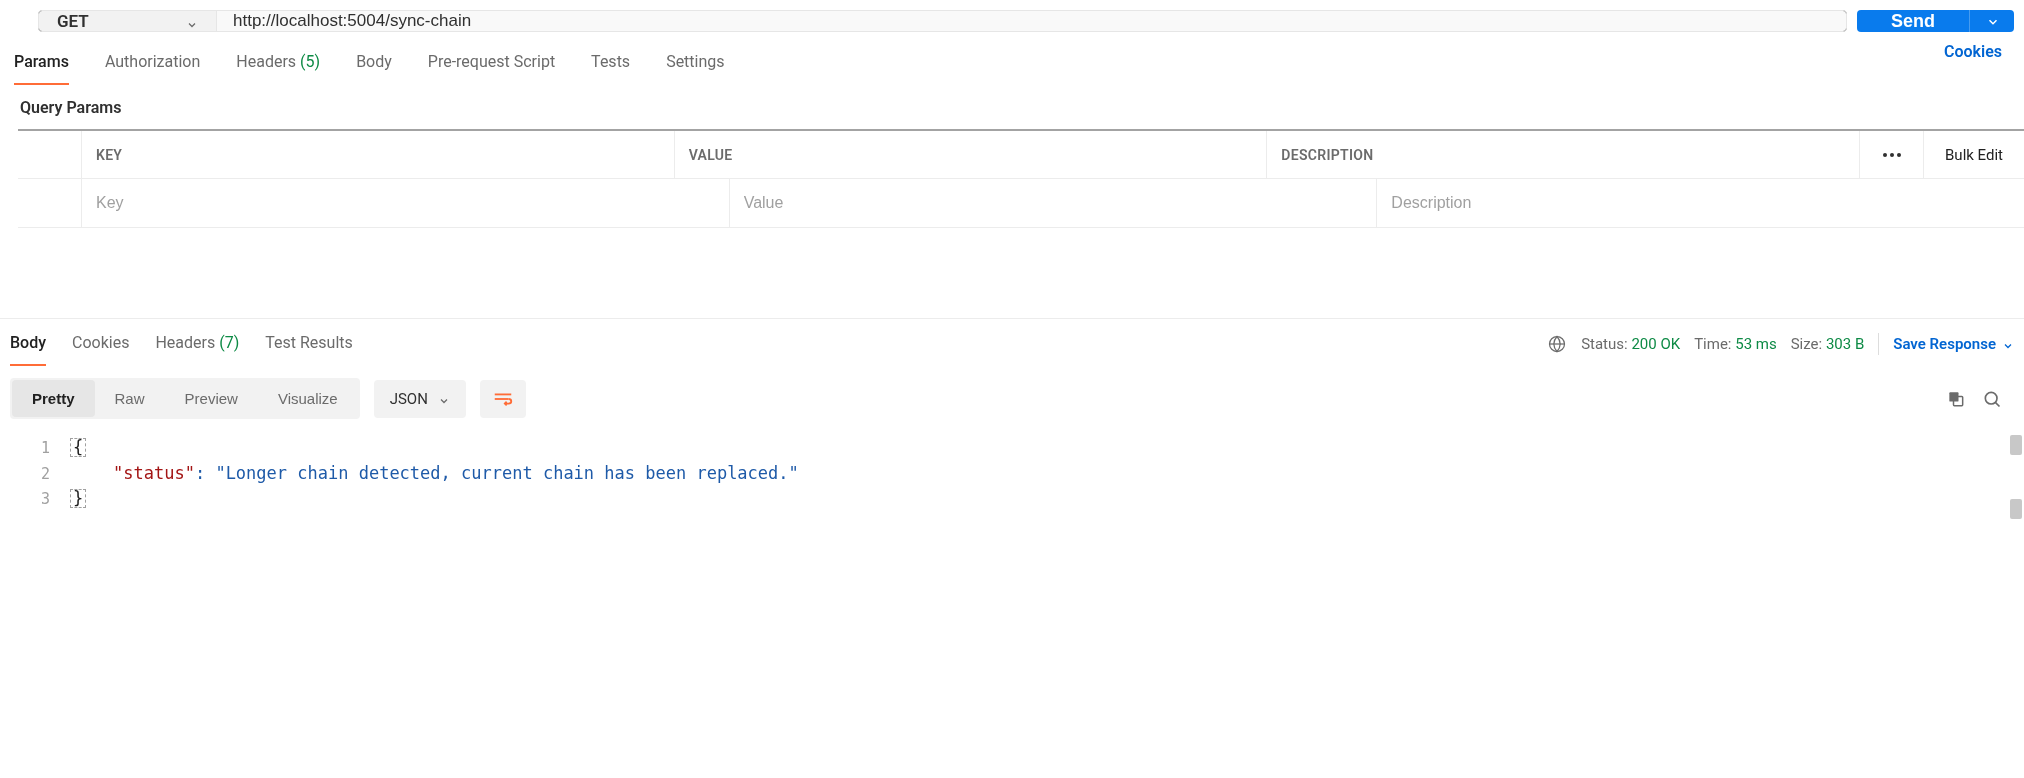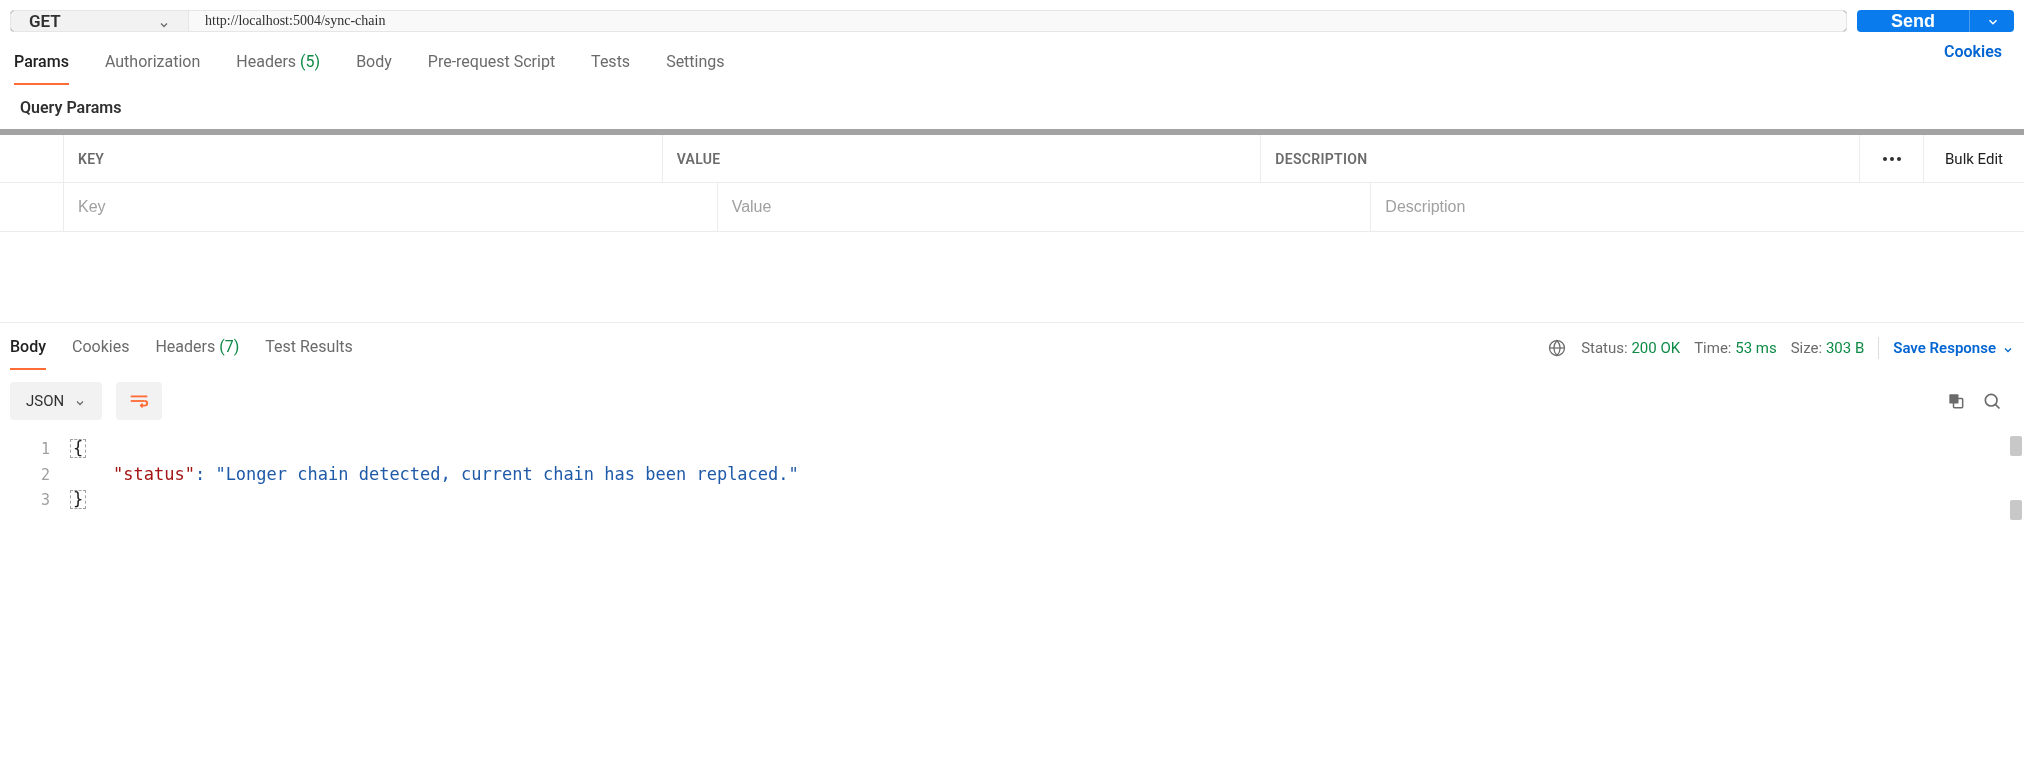--- a/index.html
+++ b/index.html
@@ -16,20 +16,21 @@
       padding: 10px 10px;
       gap: 10px;
     }
     .url-group {
       display: flex;
       flex: 1;
       border: 1px solid #e6e6e6;
       border-radius: 4px;
       overflow: hidden;
       background: #000000;
+      margin-left: 28px;
     }
     .method-select {
       width: 178px;
       display: flex;
       align-items: center;
       justify-content: space-between;
       padding: 0 18px;
       background: #f2f2f2;
       border-right: 1px solid #e6e6e6;
       cursor: pointer;
@@ -41,23 +42,22 @@
       width: 12px; height: 12px;
       display: inline-block;
     }
     .chevron-down svg { stroke: #6b6b6b; }
     .url-input {
       flex: 1;
       border: none;
       outline: none;
       background: #f9f9f9;
       padding: 0 16px;
-      font-size: 14px;
+      font-size: 17px;
       color: #303030;
-      font-family: Liberation Serif, serif;
     }
     .send-group {
       display: flex;
       background: #097bed;
       border-radius: 4px;
       overflow: hidden;
     }
     .send-btn {
       border: none;
       background: transparent;
@@ -114,22 +114,23 @@
     }
 
     
     .section-title {
       padding: 14px 20px 12px 20px;
       font-size: 16px;
       font-weight: 600;
       color: #303030;
     }
     .params-table {
-      border-top: 6px solid #a3a3a3;
+      border-top: 2px solid #a3a3a3;
       border-bottom: 1px solid #ececec;
+      margin-left: 18px;
     }
     .params-row {
       display: flex;
       align-items: stretch;
       min-height: 48px;
       border-bottom: 1px solid #ececec;
     }
     .params-row:last-child { border-bottom: none; }
     .checkbox-cell {
       width: 64px;
@@ -449,20 +450,26 @@
       <span class="chevron-down">
         <svg width="12" height="12" viewBox="0 0 24 24" fill="none" stroke-width="2.5">
             <polyline points="6 9 12 15 18 9"></polyline>
           </svg>
       </span>
     </span>
   </div>
 </div>
 
 <div class="viewer-toolbar">
+  <div class="view-modes">
+    <button class="view-mode active">Pretty</button>
+    <button class="view-mode">Raw</button>
+    <button class="view-mode">Preview</button>
+    <button class="view-mode">Visualize</button>
+  </div>
   <div class="lang-select">
     <span>JSON</span>
     <span class="chevron-down">
       <svg width="12" height="12" viewBox="0 0 24 24" fill="none" stroke="#6b6b6b" stroke-width="2.5">
           <polyline points="6 9 12 15 18 9"></polyline>
         </svg>
     </span>
   </div>
   <button class="wrap-btn">
     <svg width="22" height="22" viewBox="0 0 24 24" fill="none" stroke-width="2">

